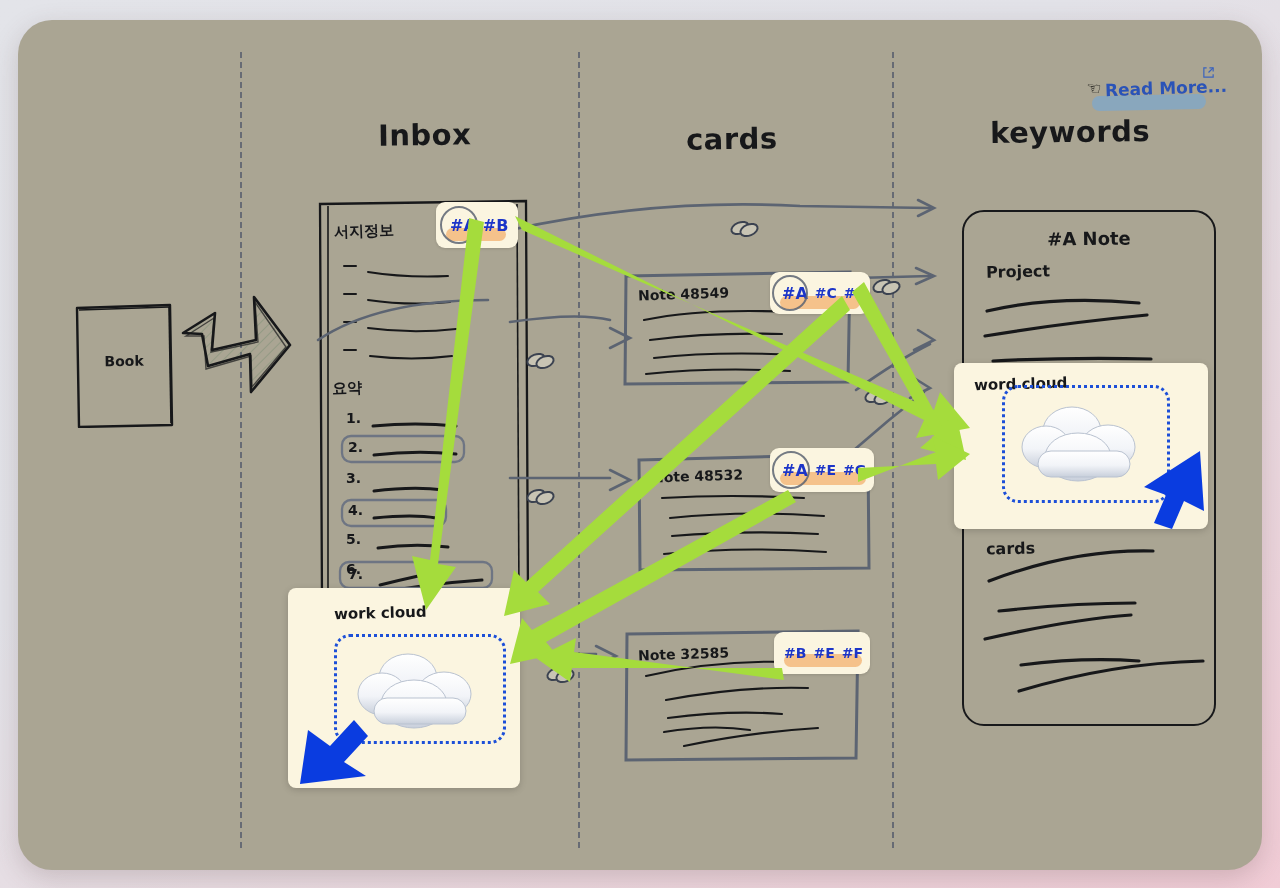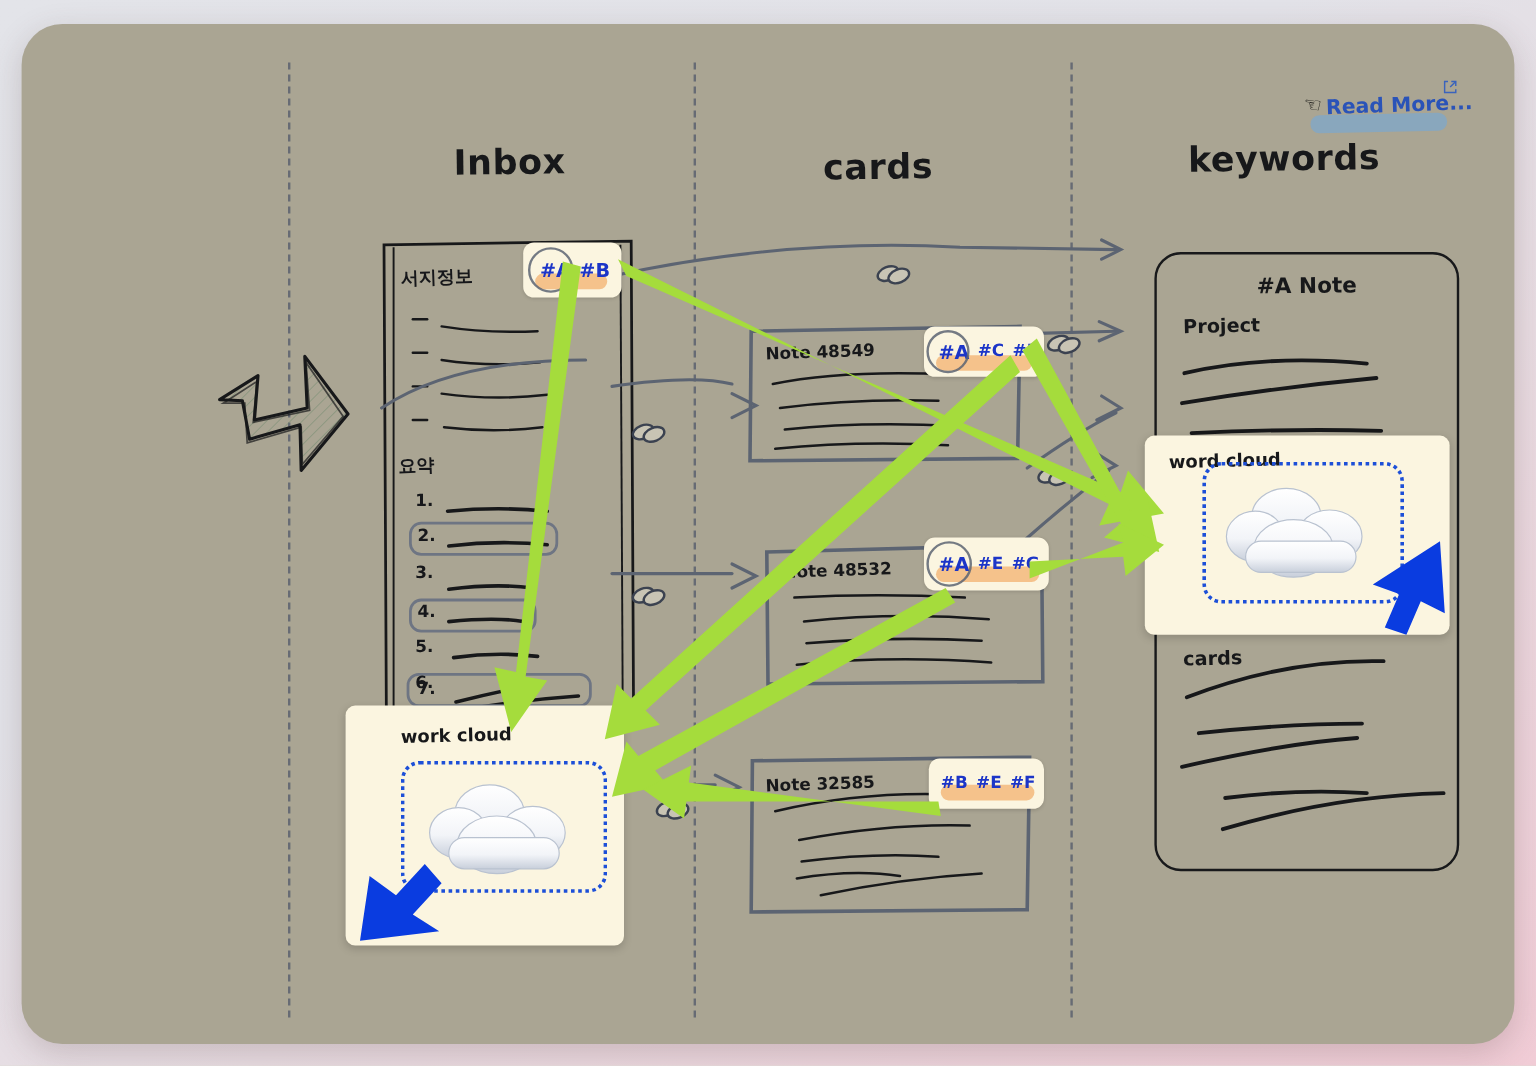--- a/index.html
+++ b/index.html
@@ -211,20 +211,28 @@
     <span class="txt">Read More...</span>
     <span class="ext">
       <svg width="13" height="13" viewBox="0 0 14 14">
           <path d="M5 2 H2 V12 H12 V9" fill="none" stroke="#3a63bd" stroke-width="1.3"></path>
           <path d="M8 2 H12 V6" fill="none" stroke="#3a63bd" stroke-width="1.3"></path>
           <path d="M12 2 L7 7" stroke="#3a63bd" stroke-width="1.3"></path>
         </svg>
     </span>
   </div>
 
+  <div id="book">
+    <svg width="100" height="127" viewBox="0 0 100 127">
+      <path d="M3 7 L96 4 L98 124 L5 126 Z" fill="none" stroke="#17181a" stroke-width="2.4" stroke-linejoin="round"></path>
+      <path d="M5 9 L95 6" fill="none" stroke="#17181a" stroke-width="1.6"></path>
+      <path d="M95 6 L97 122" fill="none" stroke="#17181a" stroke-width="1.6"></path>
+    </svg>
+    <div class="lbl">Book</div>
+  </div>
 
   <svg class="layer">
     <defs>
       <pattern id="hatch" width="7" height="7" patternTransform="rotate(45)" patternUnits="userSpaceOnUse">
         <line x1="0" y1="0" x2="0" y2="7" stroke="#6f8a6c" stroke-width="1.4" opacity=".55"></line>
       </pattern>
     </defs>
     <g>
       <path d="M165 313 L197 293 L194 330 L238 320 L236 277 L272 325 L233 372 L232 334 L190 346 L184 314 Z" fill="url(#hatch)" stroke="#17181a" stroke-width="2.6" stroke-linejoin="round"></path>
       <path d="M168 316 L196 298 L193 332 L240 322 L237 282 L268 327 L234 367 L233 336 L188 349 L186 316 Z" fill="none" stroke="#17181a" stroke-width="1.4" opacity=".7"></path>

